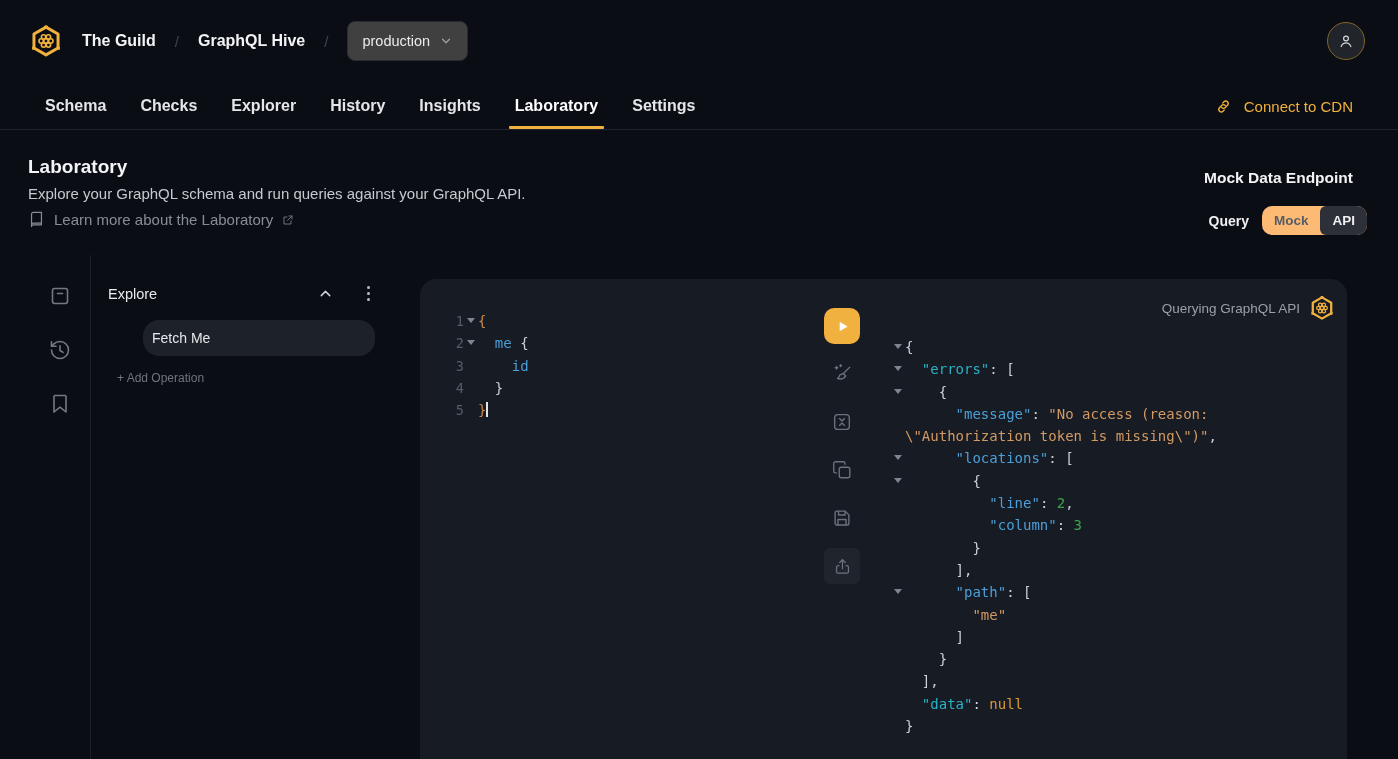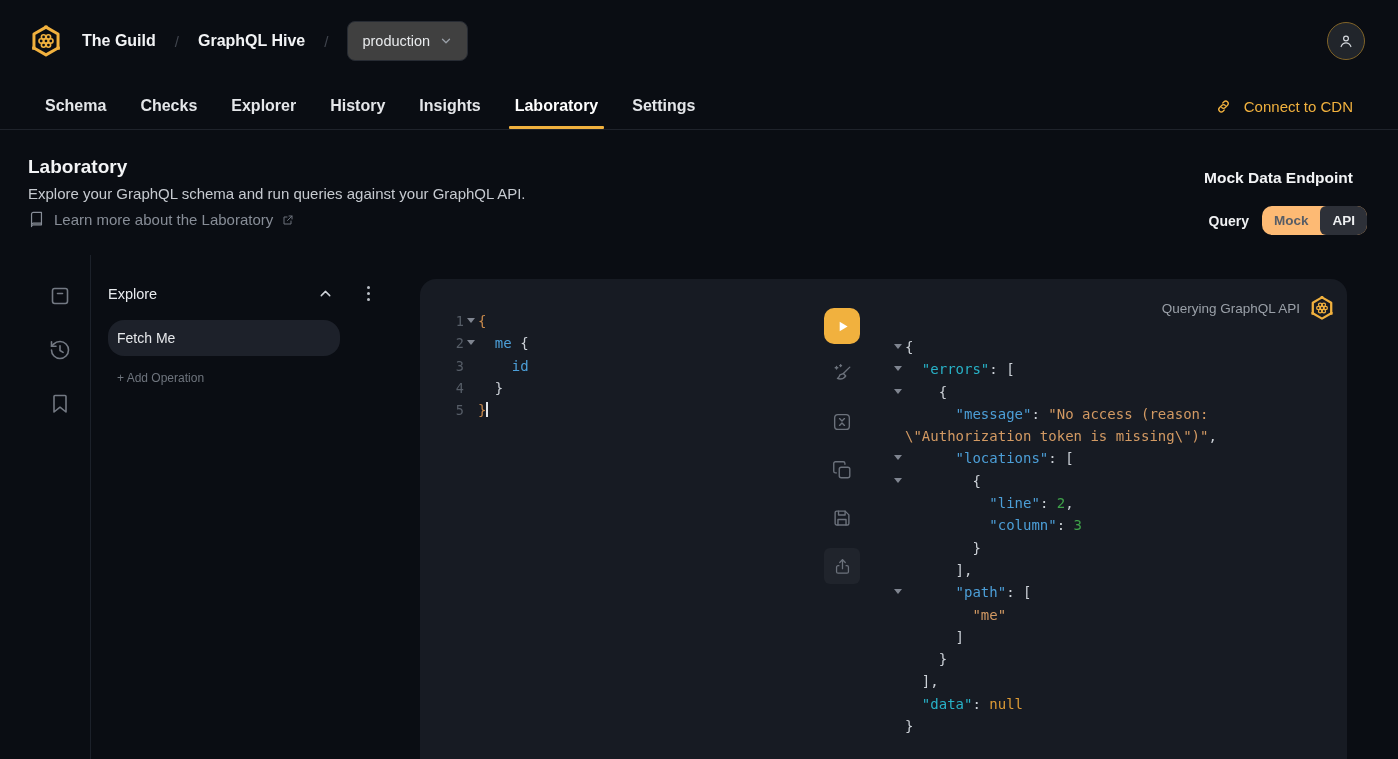--- a/index.html
+++ b/index.html
@@ -67,21 +67,21 @@
   .collections { position:absolute; left:92px; top:0; width:326px; bottom:0; }
   .coll-title { margin:31px 0 0 16px; font-size:17px; font-weight:700; color:#8f96a0; }
   .group-row { margin:28px 45px 0 16px; display:flex; align-items:center; cursor:pointer; }
   .group-label { font-size:14.5px; font-weight:500; color:#e8eaed; }
   .group-row .spacer { flex:1; }
   .kebab { display:flex; flex-direction:column; gap:3px; margin-left:30px; padding:3px; cursor:pointer; }
   .kebab i { width:3px; height:3px; border-radius:50%; background:#b9bec5; }
   .op-list { margin:16px 0 0 16px; }
   .op-row {
     width:232px; height:36px; line-height:36px; padding-left:9px;
-    border-radius:16px; font-size:14px; color:#e6e8eb; cursor:pointer;
+    border-radius:16px; font-size:14px; color:#e6e8eb; cursor:pointer;margin-left:35px;
   }
   .op-row.selected { background:var(--c-selected_row_bg,#1d212a); }
   .add-op { margin:15px 0 0 25px; font-size:12px; color:#6e747d; cursor:pointer; }
 
   
   .panel {
     position:absolute; left:420px; top:24px; right:51px; bottom:-20px;
     background:var(--c-panel_bg,#171b23); border-radius:16px;
   }
   .query-pane { position:absolute; left:20px; top:31px; width:370px; cursor:text; }

